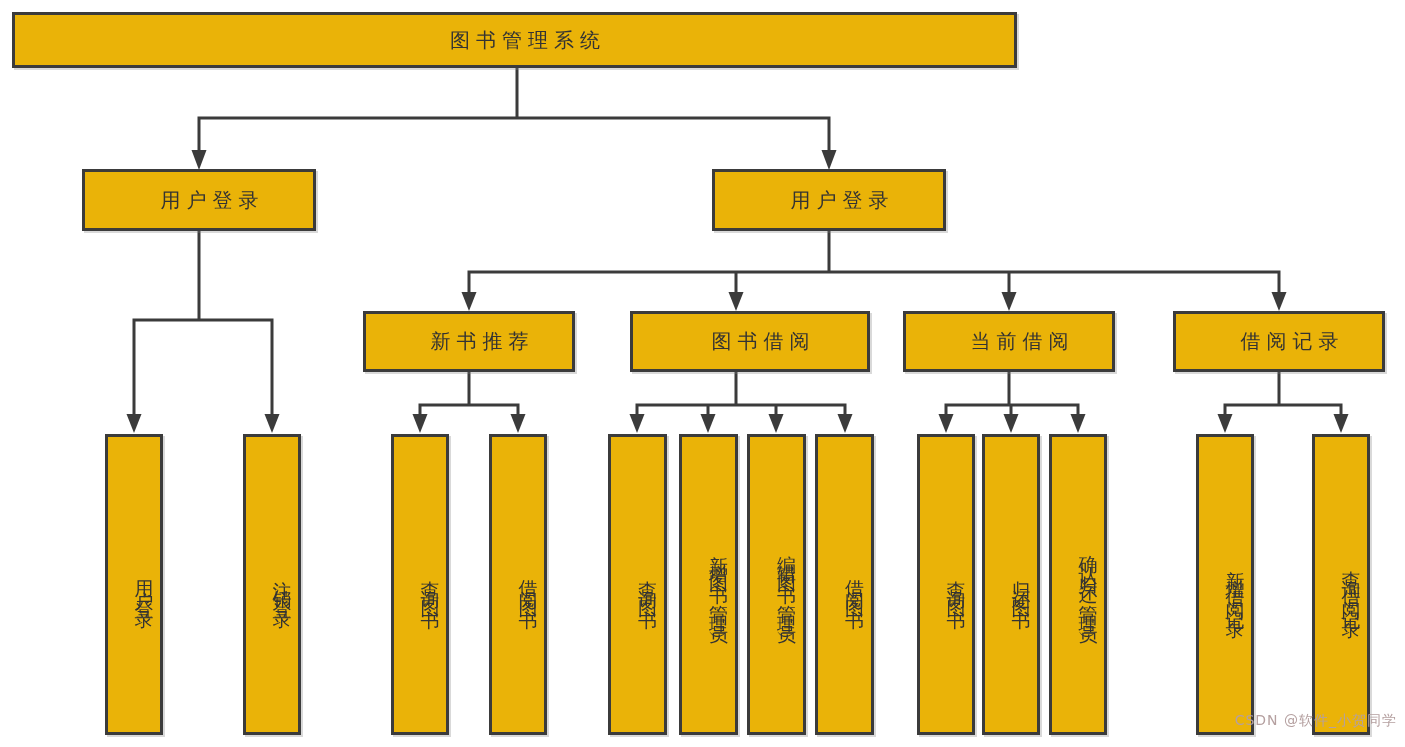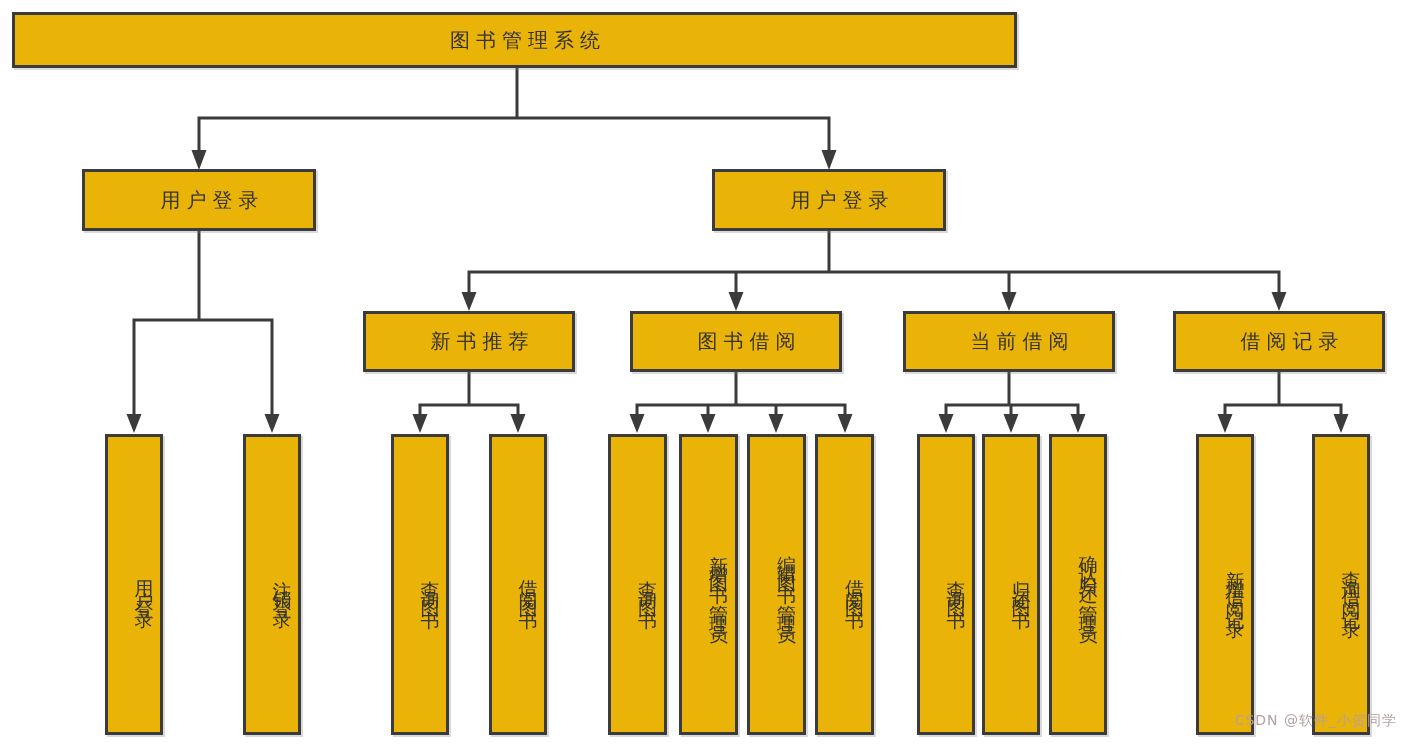--- a/index.html
+++ b/index.html
@@ -91,21 +91,21 @@
       <polygon points="1333.5,414 1348.5,414 1341,433"></polygon>
     </g>
   </svg>
 
   <div class="box h" style="left:12px;top:12px;width:1005px;height:56px">图书管理系统</div>
 
   <div class="box h" style="left:82px;top:169px;width:234px;height:62px">用户登录</div>
   <div class="box h" style="left:712px;top:169px;width:234px;height:62px">用户登录</div>
 
   <div class="box h" style="left:363px;top:311px;width:212px;height:61px">新书推荐</div>
-  <div class="box h" style="left:630px;top:311px;width:212px;height:61px">图书借阅</div>
+  <div class="box h" style="left:630px;top:311px;width:240px;height:61px">图书借阅</div>
   <div class="box h" style="left:1173px;top:311px;width:212px;height:61px">借阅记录</div>
   <div class="box h" style="left:903px;top:311px;width:212px;height:61px">当前借阅</div>
 
   <div class="box v" style="left:105px;top:434px;width:58px;height:301px">用户登录</div>
   <div class="box v" style="left:243px;top:434px;width:58px;height:301px">注销登录</div>
 
   <div class="box v" style="left:391px;top:434px;width:58px;height:301px">查询图书</div>
   <div class="box v" style="left:489px;top:434px;width:58px;height:301px">借阅图书</div>
 
   <div class="box v" style="left:608px;top:434px;width:59px;height:301px">查询图书</div>

